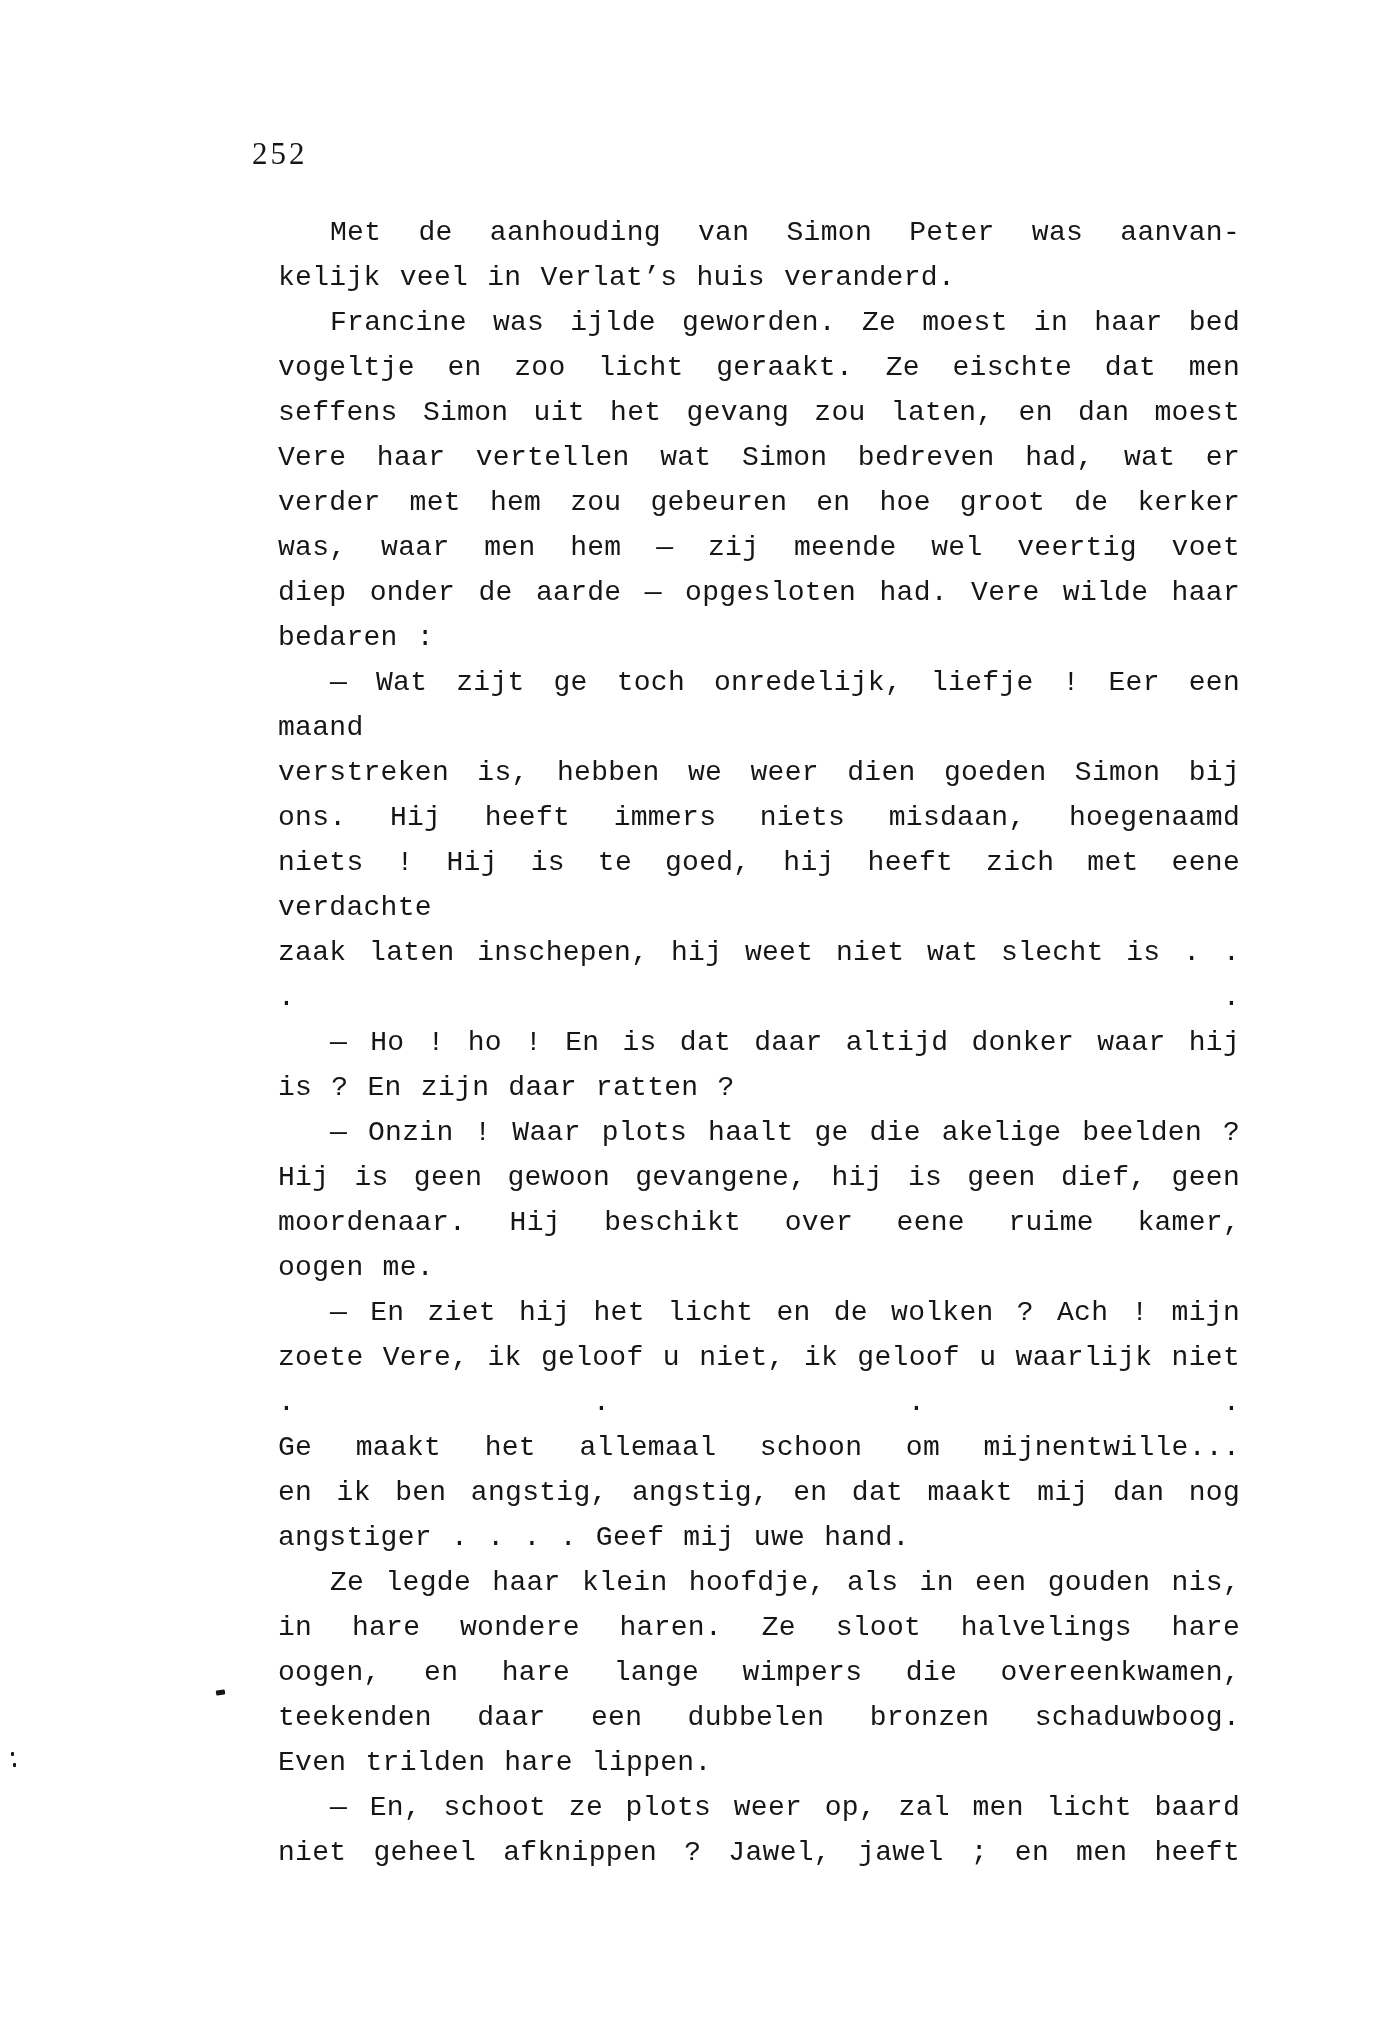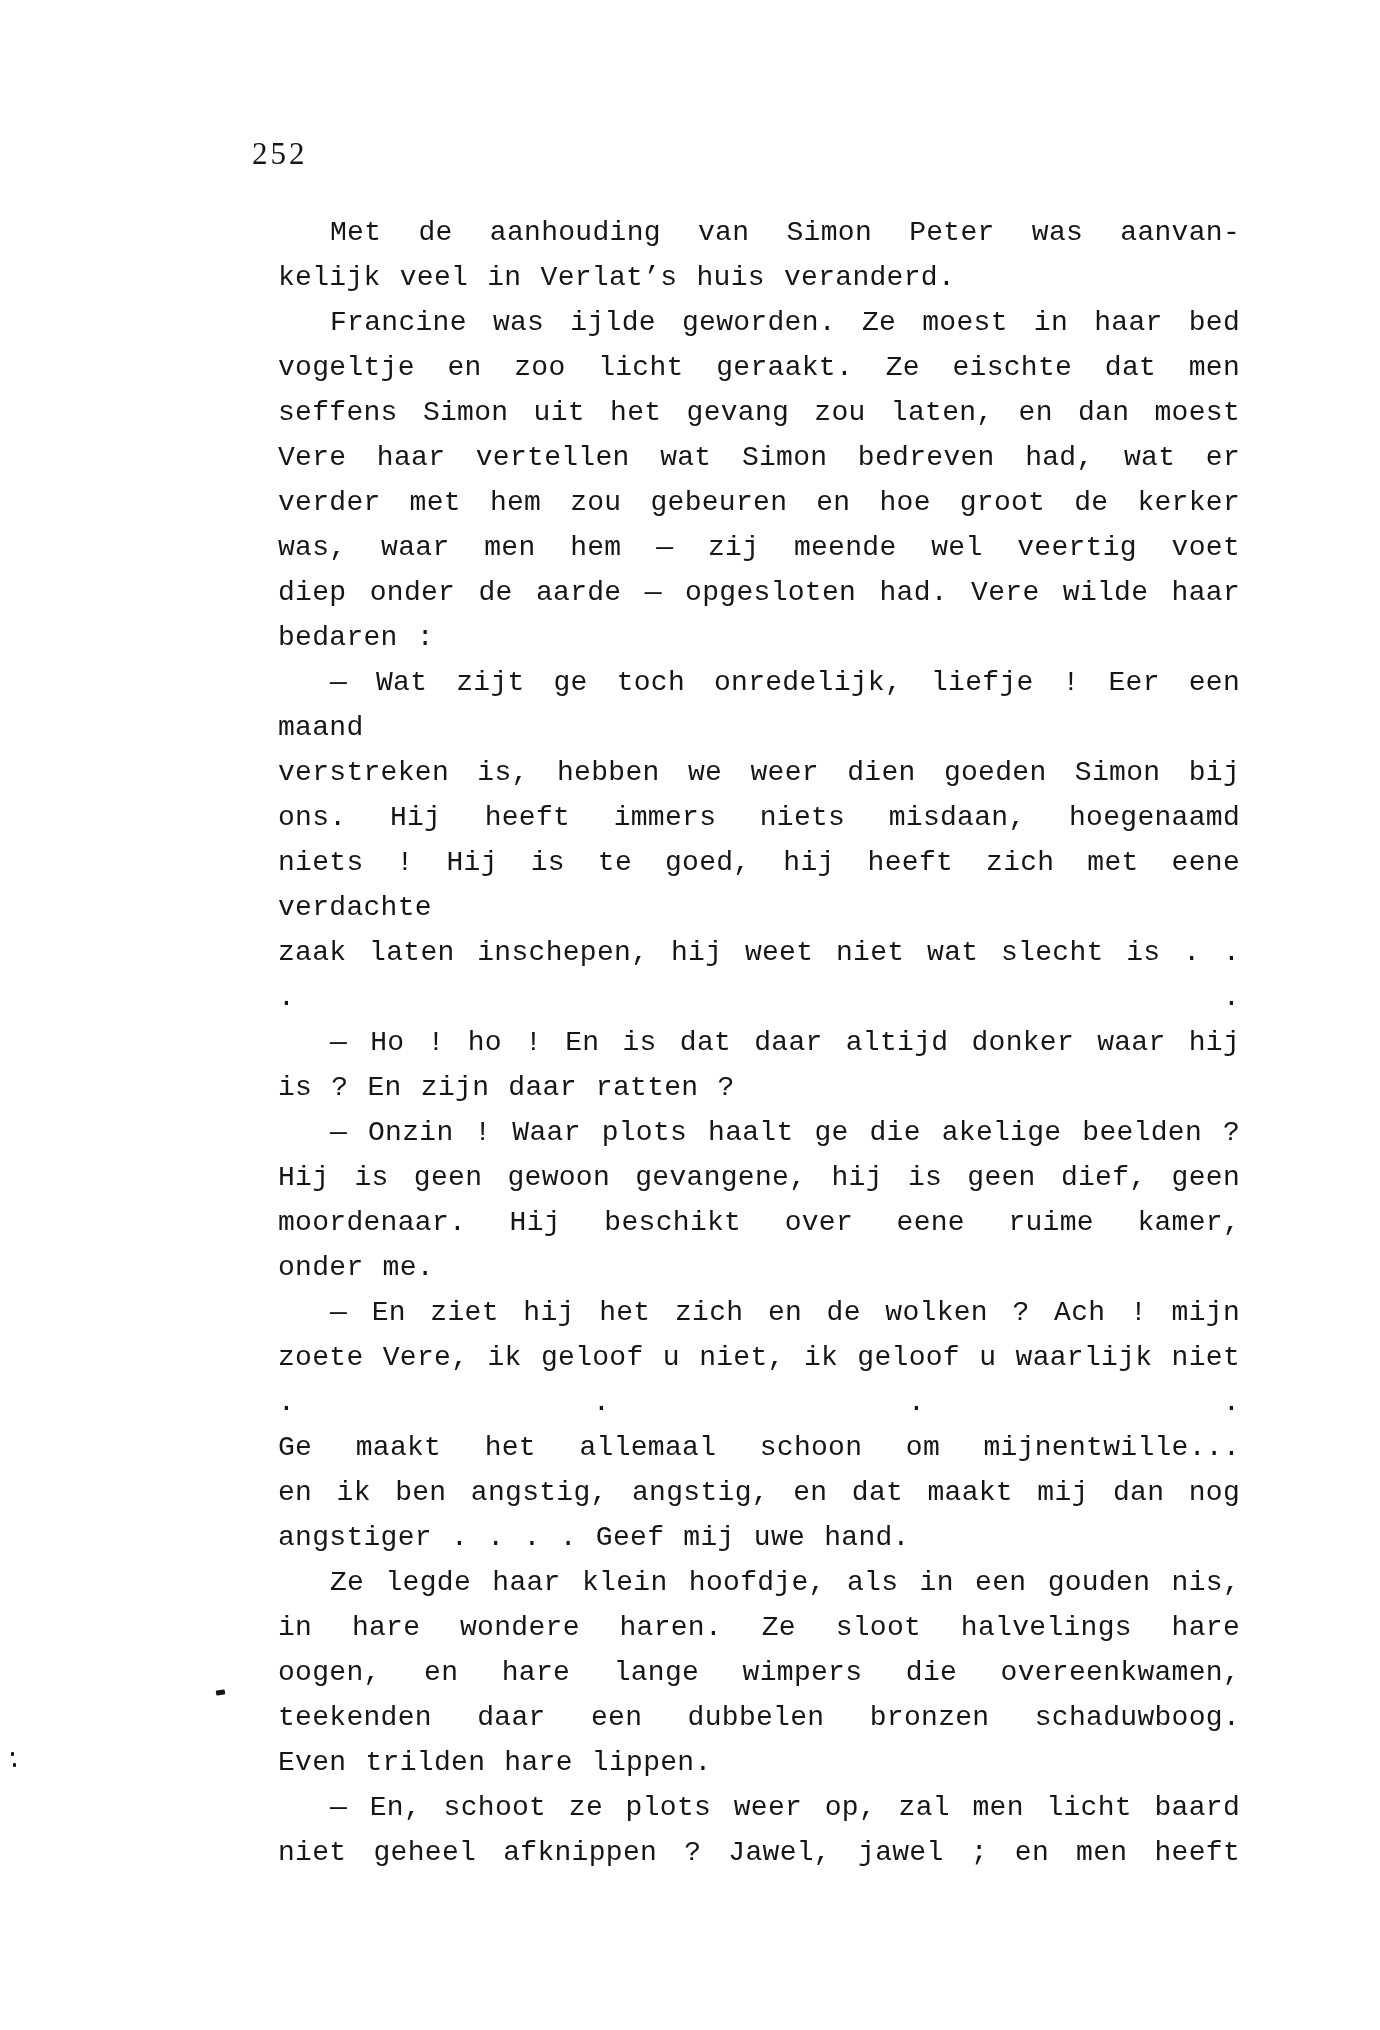--- a/index.html
+++ b/index.html
@@ -105,22 +105,22 @@
       <div class="line indent justify">— Wat zijt ge toch onredelijk, liefje ! Eer een maand</div>
       <div class="line justify">verstreken is, hebben we weer dien goeden Simon bij</div>
       <div class="line justify">ons. Hij heeft immers niets misdaan, hoegenaamd</div>
       <div class="line justify">niets ! Hij is te goed, hij heeft zich met eene verdachte</div>
       <div class="line justify">zaak laten inschepen, hij weet niet wat slecht is . . . .</div>
       <div class="line indent justify">— Ho ! ho ! En is dat daar altijd donker waar hij</div>
       <div class="line">is ? En zijn daar ratten ?</div>
       <div class="line indent justify">— Onzin ! Waar plots haalt ge die akelige beelden ?</div>
       <div class="line justify">Hij is geen gewoon gevangene, hij is geen dief, geen</div>
       <div class="line justify">moordenaar. Hij beschikt over eene ruime kamer,</div>
-      <div class="line">onder me.</div>
-      <div class="line indent justify">— En ziet hij het zich en de wolken ? Ach ! mijn</div>
+      <div class="line">oogen me.</div>
+      <div class="line indent justify">— En ziet hij het licht en de wolken ? Ach ! mijn</div>
       <div class="line justify">zoete Vere, ik geloof u niet, ik geloof u waarlijk niet . . . .</div>
       <div class="line justify">Ge maakt het allemaal schoon om mijnentwille...</div>
       <div class="line justify">en ik ben angstig, angstig, en dat maakt mij dan nog</div>
       <div class="line">angstiger . . . . Geef mij uwe hand.</div>
       <div class="line indent justify">Ze legde haar klein hoofdje, als in een gouden nis,</div>
       <div class="line justify">in hare wondere haren. Ze sloot halvelings hare</div>
       <div class="line justify">oogen, en hare lange wimpers die overeenkwamen,</div>
       <div class="line justify">teekenden daar een dubbelen bronzen schaduwboog.</div>
       <div class="line">Even trilden hare lippen.</div>
       <div class="line indent justify">— En, schoot ze plots weer op, zal men licht baard</div>

